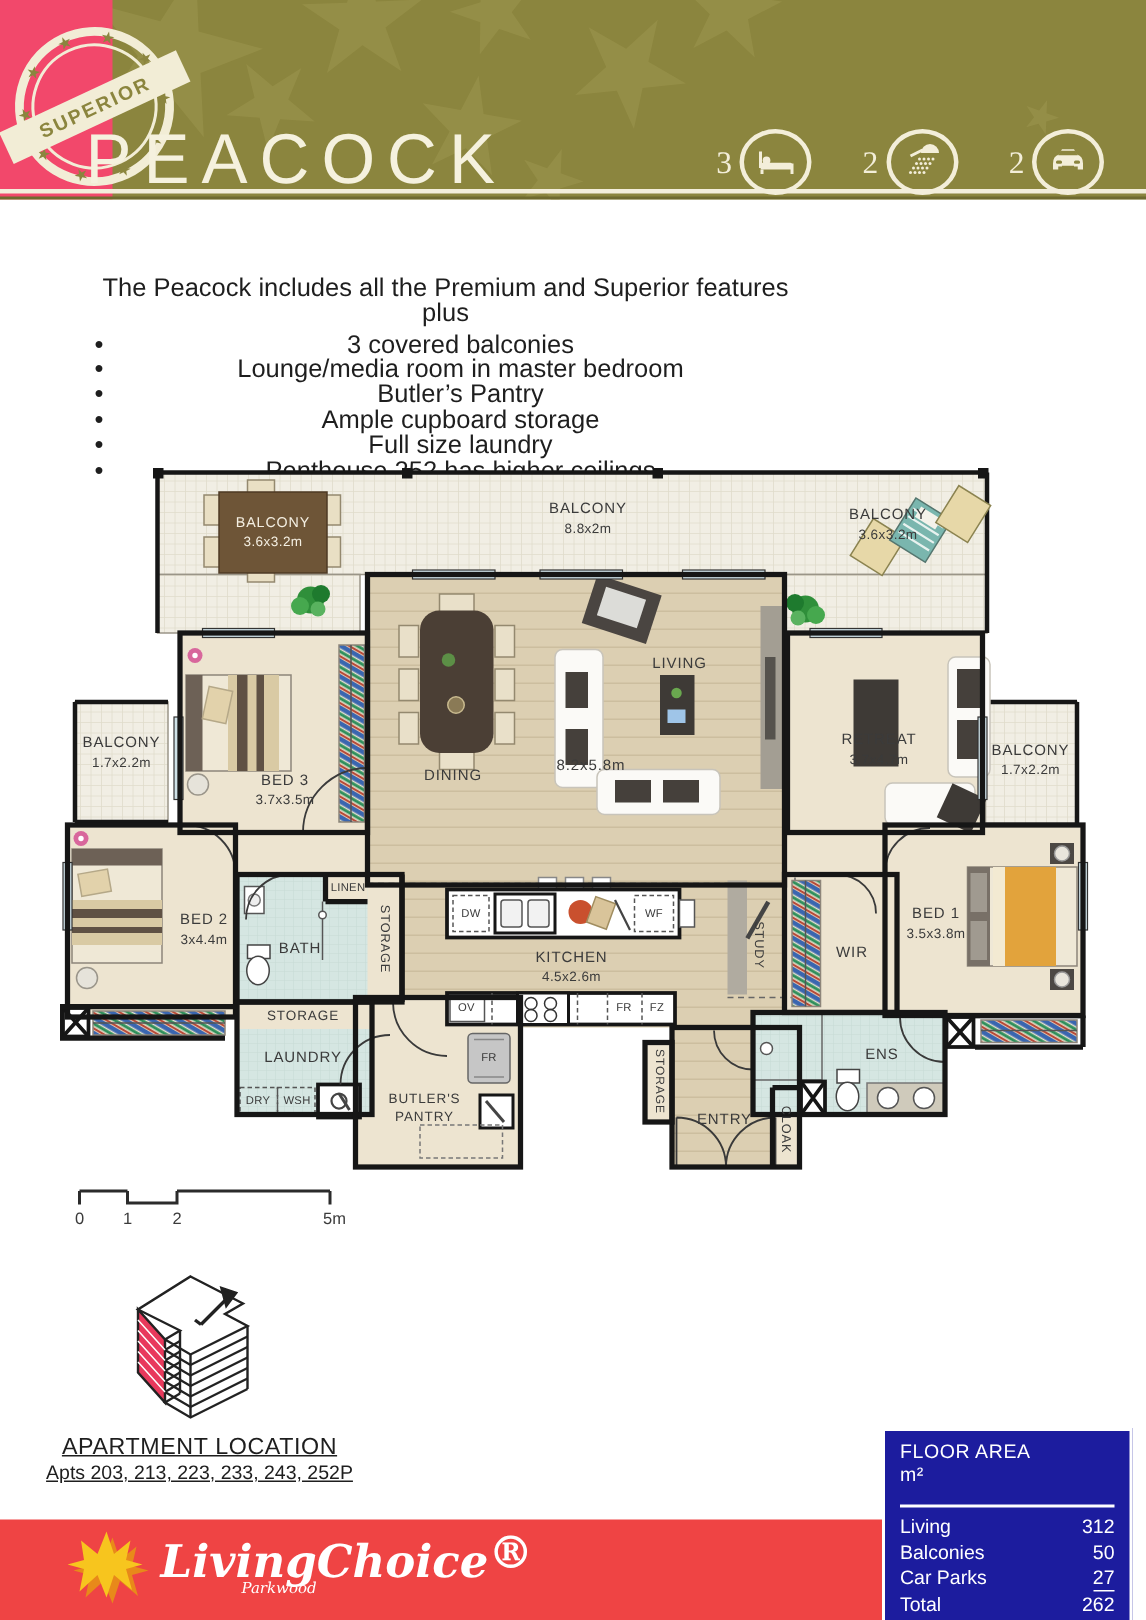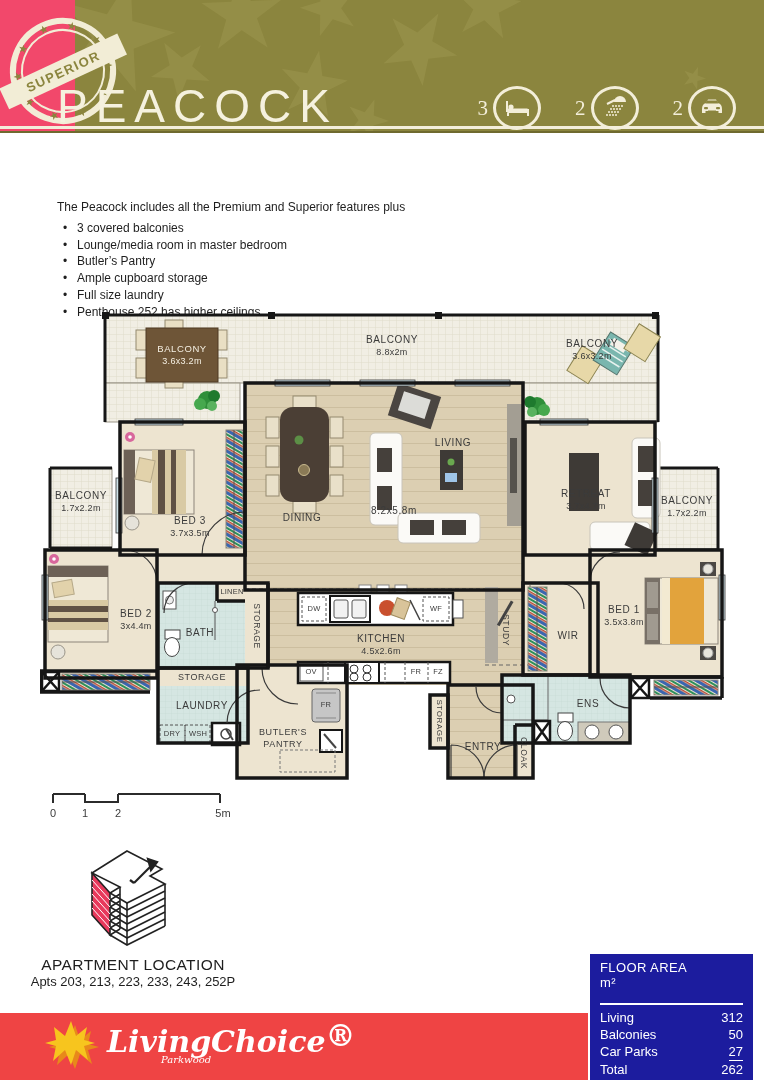--- a/index.html
+++ b/index.html
@@ -23,42 +23,42 @@
         letter-spacing:1.5px;color:#8b853e;}
   .title{position:absolute;left:57px;top:78px;font-size:46px;color:#f5f1de;letter-spacing:8px;
          font-weight:normal;transform:scaleY(1.02);transform-origin:left top;}
   .stats{position:absolute;right:28px;top:86px;display:flex;gap:34px;align-items:center;}
   .stat{display:flex;align-items:center;gap:5px;}
   .stat-num{font-family:"Liberation Serif",serif;font-size:21px;color:#f3eed9;}
   .stat-oval{width:42px;height:38px;border:3px solid #f3eed9;border-radius:50%;
              display:flex;align-items:center;justify-content:center;}
 
   
-  .features{position:absolute;left:57px;top:199px;width:480px;color:#1e1e1e;font-size:12px;line-height:16.8px;}
+  .features{position:absolute;left:57px;top:184px;width:480px;color:#1e1e1e;font-size:17px;line-height:16.8px;text-align:center;}
   .features ul{margin:4px 0 0 6px;padding:0;list-style:none;}
   .features li{padding-left:14px;position:relative;}
   .features li::before{content:"•";position:absolute;left:0;top:0;}
 
   
   .floorplan{position:absolute;left:40px;top:300px;width:690px;height:495px;}
   .floorplan svg{position:absolute;left:0;top:0;}
   .fl{position:absolute;transform:translate(-50%,-50%);text-align:center;font-size:10px;
       color:#3b3b3b;letter-spacing:.6px;white-space:nowrap;line-height:12px;}
   .fl .dim{font-size:9px;letter-spacing:.3px;}
   .fl.small{font-size:7.5px;letter-spacing:.2px;}
   .fl.white{color:#f4efe2;font-size:9.5px;}
   .fl.vert{transform:translate(-50%,-50%) rotate(90deg);}
 
   
   .scalebar{position:absolute;left:45px;top:790px;width:200px;height:34px;}
   .scalebar .num{position:absolute;top:17px;font-size:11px;color:#3b3b3b;transform:translateX(-50%);}
 
   
   .building{position:absolute;left:62px;top:845px;}
-  .loc-text{position:absolute;left:18px;top:956px;width:230px;text-align:center;color:#1e1e1e;}
+  .loc-text{position:absolute;left:18px;top:956px;width:230px;text-align:center;color:#1e1e1e;text-decoration:underline;}
   .loc-title{font-size:15.5px;letter-spacing:.4px;}
   .loc-line{font-size:13px;line-height:16px;}
 
   
   .fa-table{position:absolute;left:588px;top:952px;width:167px;background:#1c1c9e;border:2px solid #ffffff;
             color:#fff;padding:6px 10px 7px 10px;box-sizing:border-box;font-size:13px;}
   .fa-head{display:flex;border-bottom:2px solid #fff;
            padding-bottom:13px;margin-bottom:4px;letter-spacing:.4px;flex-direction:column;}
   .fa-row{display:flex;justify-content:space-between;line-height:17px;}
   .fa-val{text-align:right;}

